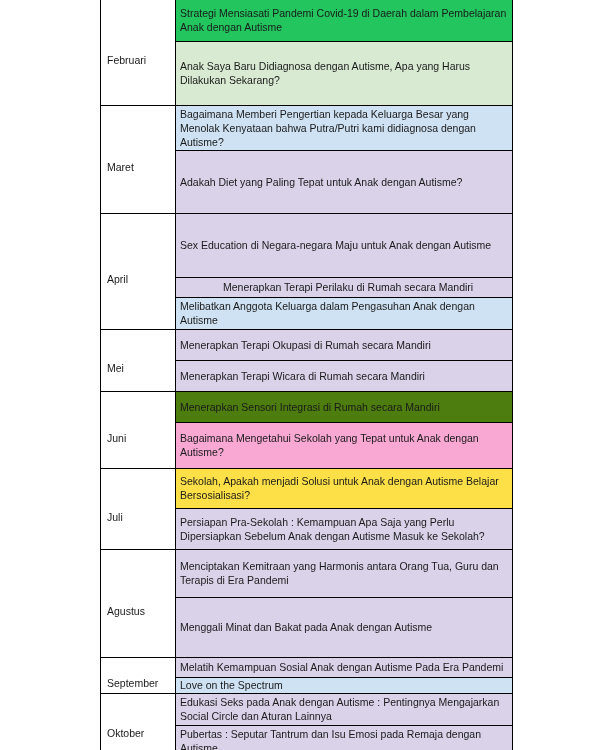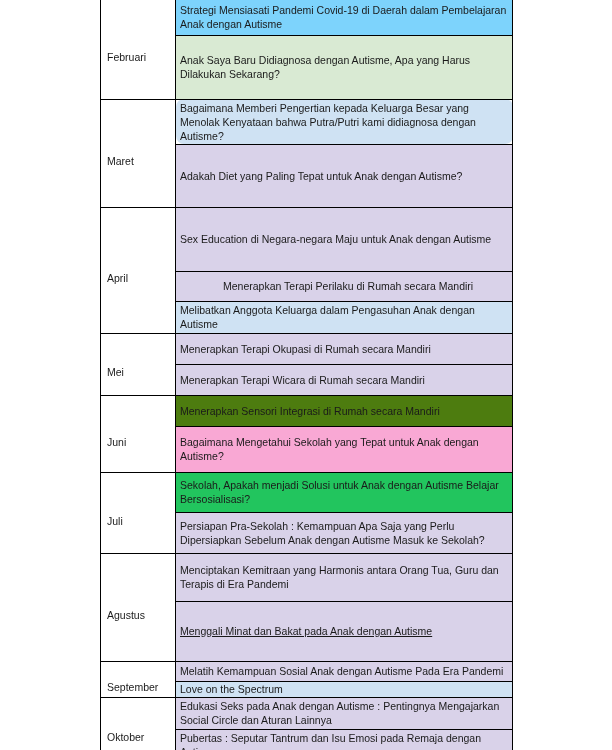--- a/index.html
+++ b/index.html
@@ -49,69 +49,69 @@
     padding-bottom: 1px;
   }
 </style>
 </head>
 <body>
 
 <table class="plan">
   <tbody>
       <tr class="first-row">
         <td rowspan="2" class="month">Februari</td>
-        <td class="topic" style="height: 35px; background: #7dd3fc;">Strategi Mensiasati Pandemi Covid-19 di Daerah dalam Pembelajaran Anak dengan Autisme</td>
+        <td class="topic" style="height: 41px; background: #22c55e;">Strategi Mensiasati Pandemi Covid-19 di Daerah dalam Pembelajaran Anak dengan Autisme</td>
       </tr>
       <tr>
         <td class="topic" style="height: 64px; background: rgb(217, 234, 211);">Anak Saya Baru Didiagnosa dengan Autisme, Apa yang Harus Dilakukan Sekarang?</td>
       </tr>
       <tr>
         <td rowspan="2" class="month">Maret</td>
-        <td class="topic" style="height: 43px; background: rgb(207, 226, 243); border-radius: 8px;">Bagaimana Memberi Pengertian kepada Keluarga Besar yang Menolak Kenyataan bahwa Putra/Putri kami didiagnosa dengan Autisme?</td>
+        <td class="topic" style="height: 43px; background: rgb(207, 226, 243);">Bagaimana Memberi Pengertian kepada Keluarga Besar yang Menolak Kenyataan bahwa Putra/Putri kami didiagnosa dengan Autisme?</td>
       </tr>
       <tr>
         <td class="topic" style="height: 63px; background: rgb(217, 210, 233); margin-left: 24px;">Adakah Diet yang Paling Tepat untuk Anak dengan Autisme?</td>
       </tr>
       <tr>
         <td rowspan="3" class="month">April</td>
         <td class="topic" style="height: 64px; background: rgb(217, 210, 233);">Sex Education di Negara-negara Maju untuk Anak dengan Autisme</td>
       </tr>
       <tr>
-        <td class="topic" style="height: 30px; background: rgb(217, 210, 233); padding-left: 47px;">Menerapkan Terapi Perilaku di Rumah secara Mandiri</td>
+        <td class="topic" style="height: 20px; background: rgb(217, 210, 233); padding-left: 47px;">Menerapkan Terapi Perilaku di Rumah secara Mandiri</td>
       </tr>
       <tr>
         <td class="topic" style="height: 32px; background: rgb(207, 226, 243); margin-top: 41px;">Melibatkan Anggota Keluarga dalam Pengasuhan Anak dengan Autisme</td>
       </tr>
       <tr>
         <td rowspan="2" class="month">Mei</td>
         <td class="topic" style="height: 31px; background: rgb(217, 210, 233); margin-left: 36px;">Menerapkan Terapi Okupasi di Rumah secara Mandiri</td>
       </tr>
       <tr>
         <td class="topic" style="height: 31px; background: rgb(217, 210, 233);">Menerapkan Terapi Wicara di Rumah secara Mandiri</td>
       </tr>
       <tr>
         <td rowspan="2" class="month">Juni</td>
         <td class="topic" style="height: 31px; background: #4d7c0f; margin-left: 45px;">Menerapkan Sensori Integrasi di Rumah secara Mandiri</td>
       </tr>
       <tr>
         <td class="topic" style="height: 46px; background: #f9a8d4;">Bagaimana Mengetahui Sekolah yang Tepat untuk Anak dengan Autisme?</td>
       </tr>
       <tr>
         <td rowspan="2" class="month">Juli</td>
-        <td class="topic" style="height: 40px; background: #22c55e;">Sekolah, Apakah menjadi Solusi untuk Anak dengan Autisme Belajar Bersosialisasi?</td>
+        <td class="topic" style="height: 40px; background: #fde047;">Sekolah, Apakah menjadi Solusi untuk Anak dengan Autisme Belajar Bersosialisasi?</td>
       </tr>
       <tr>
         <td class="topic" style="height: 41px; background: rgb(217, 210, 233);">Persiapan Pra-Sekolah : Kemampuan Apa Saja yang Perlu Dipersiapkan Sebelum Anak dengan Autisme Masuk ke Sekolah?</td>
       </tr>
       <tr>
         <td rowspan="2" class="month">Agustus</td>
         <td class="topic" style="height: 48px; background: rgb(217, 210, 233);">Menciptakan Kemitraan yang Harmonis antara Orang Tua, Guru dan Terapis di Era Pandemi</td>
       </tr>
       <tr>
-        <td class="topic" style="height: 60px; background: rgb(217, 210, 233); text-decoration: underline;">Menggali Minat dan Bakat pada Anak dengan Autisme</td>
+        <td class="topic" style="height: 60px; background: rgb(217, 210, 233);">Menggali Minat dan Bakat pada Anak dengan Autisme</td>
       </tr>
       <tr>
         <td rowspan="2" class="month">September</td>
         <td class="topic" style="height: 20px; background: rgb(217, 210, 233);">Melatih Kemampuan Sosial Anak dengan Autisme Pada Era Pandemi</td>
       </tr>
       <tr>
         <td class="topic tight" style="height: 13px; background: rgb(207, 226, 243);">Love on the Spectrum</td>
       </tr>
       <tr>
         <td rowspan="2" class="month">Oktober</td>

